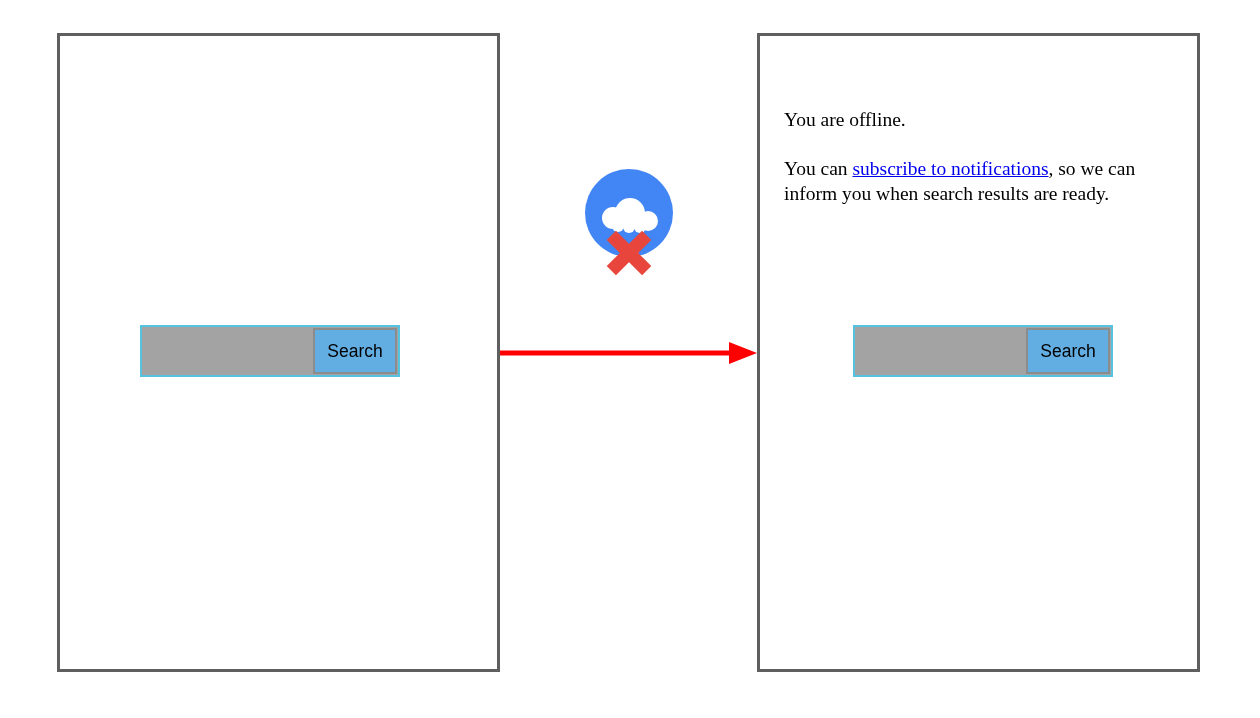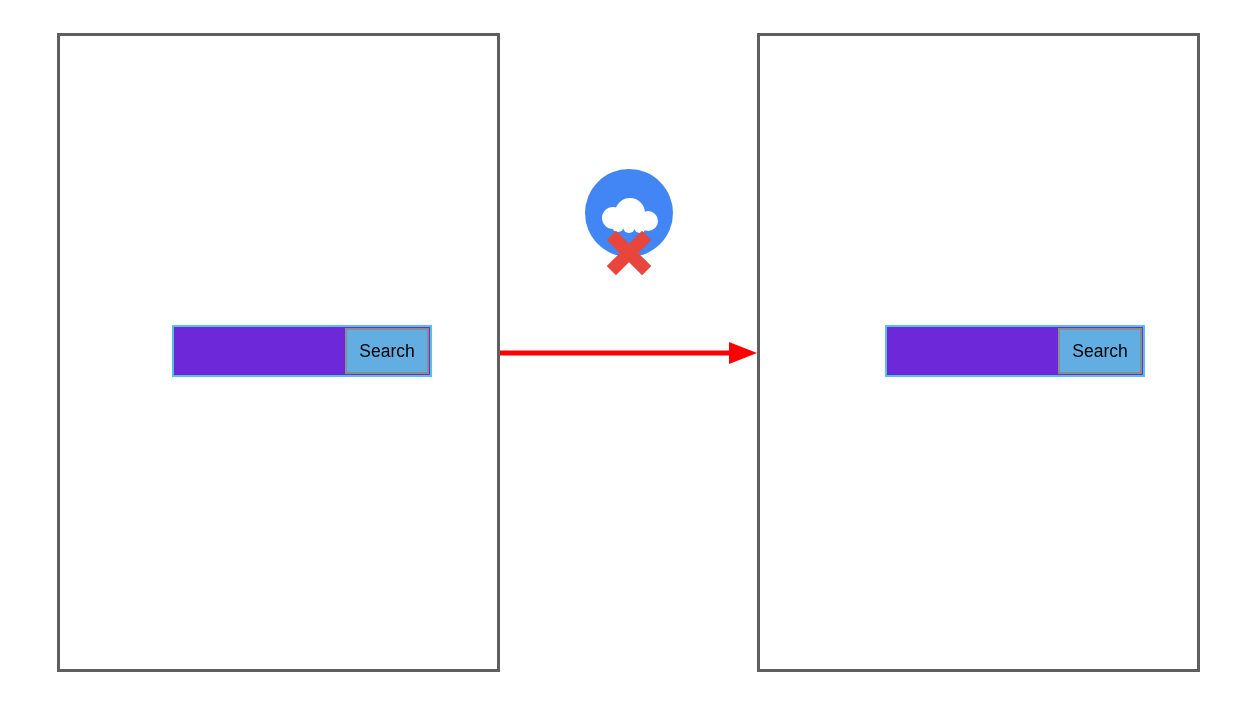--- a/index.html
+++ b/index.html
@@ -27,23 +27,22 @@
   .frame-left  { left: 57px; }
   .frame-right { left: 757px; }
 
   
   .search-widget {
     position: absolute;
     top: 289px;
     width: 256px;
     height: 48px;
     border: 2px solid #55c3df;
-    background: #6d28d9;
+    background: #a3a3a3;
     box-sizing: content-box;
-    margin-left: 32px;
   }
   .search-widget.in-left  { left: 80px; }
   .search-widget.in-right { left: 93px; }
   .search-input {
     position: absolute;
     left: 0;
     top: 0;
     width: 168px;
     height: 100%;
     border: none;
@@ -131,19 +130,23 @@
       <circle cx="55" cy="58" r="6"></circle>
       <rect x="25" y="46" width="38" height="12"></rect>
     </g>
     <g fill="#e8453c">
       <rect x="19" y="77.5" width="50" height="13" transform="rotate(45 44 84)"></rect>
       <rect x="19" y="77.5" width="50" height="13" transform="rotate(-45 44 84)"></rect>
     </g>
   </svg>
 
   <div class="frame frame-right">
+    <div class="offline-text">
+      <p>You are offline.</p>
+      <p><span>You can </span><a href="#">subscribe to notifications</a><span>, so we can inform you when search results are ready.</span></p>
+    </div>
     <div class="search-widget in-right">
       <input class="search-input" type="text" value="" style="">
       <button class="search-button">Search</button>
     </div>
   </div>
 
 </div>
 
 </body></html>

